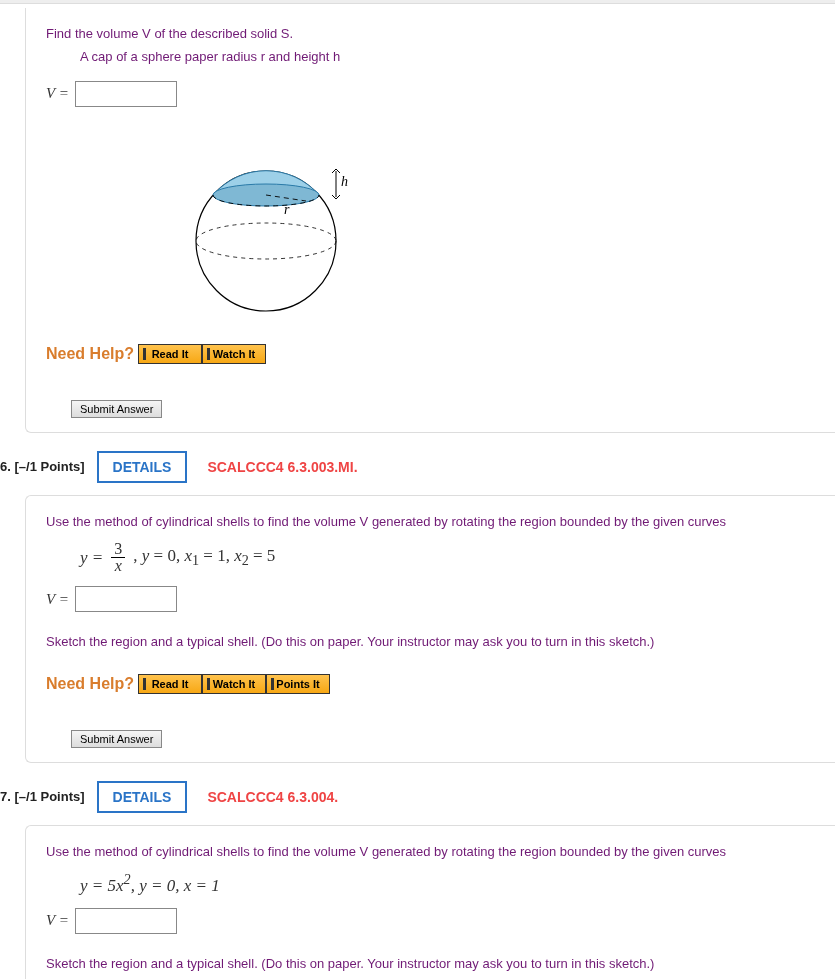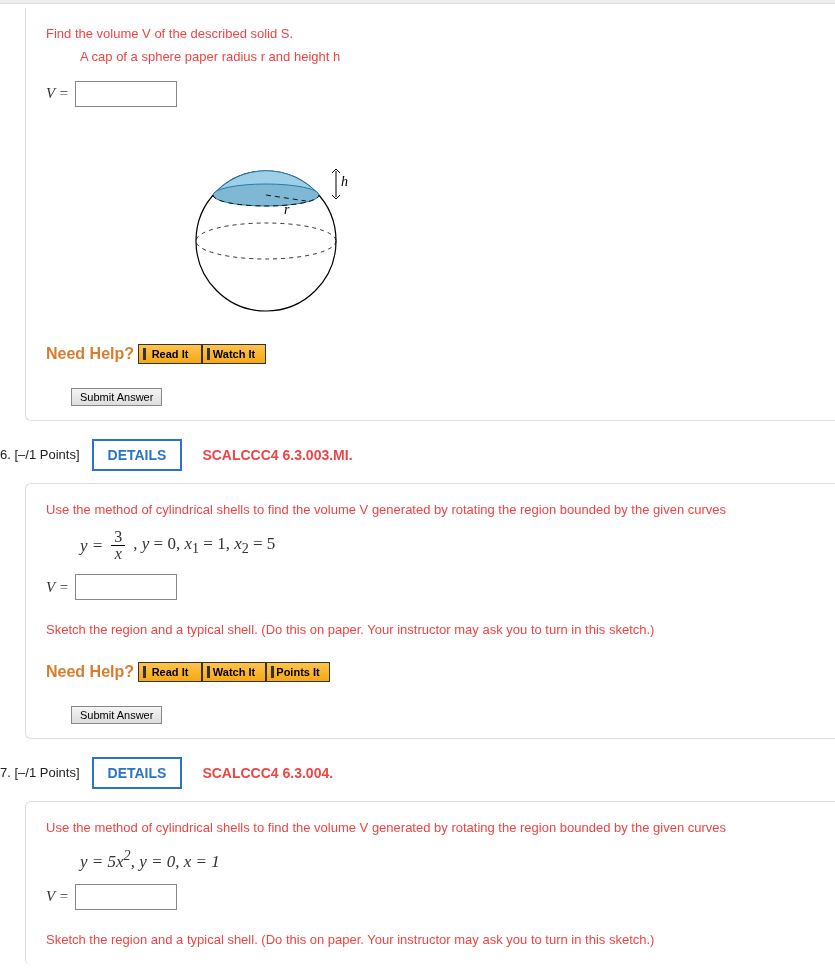--- a/index.html
+++ b/index.html
@@ -29,42 +29,42 @@
     border-left: 1px solid #ddd;
     border-radius: 6px 0 0 6px;
   }
   .section-header {
     display: flex;
     align-items: center;
     gap: 12px;
     margin: 18px 0 12px 0;
   }
   .qnum {
-    font-weight: normal;
+    font-weight: bold;
     color: #222;
     font-size: 13px;
   }
   .details-btn {
     border: 2px solid #2a74c7;
     color: #2a74c7;
     font-weight: bold;
     background: #fff;
     padding: 6px 14px;
     font-size: 14px;
     cursor: pointer;
     font-family: inherit;
   }
   .scalc {
     font-weight: bold;
     font-size: 14px;
     color: #ef4444;
     margin-left: 8px;
   }
   .prompt {
-    color: #ef4444;
+    color: #701a75;
     line-height: 1.8;
   }
   .indent { margin-left: 34px; }
   .input-row {
     display: flex;
     align-items: center;
     margin: 12px 0 14px 0;
   }
   .var-label {
     font-style: italic;
@@ -102,21 +102,21 @@
     font-family: inherit;
     position: relative;
   }
   .help-btn::before {
     content: "";
     position: absolute;
     left: 4px; top: 3px; bottom: 3px;
     width: 3px;
     background: #333;
   }
-  .submit-row { margin-top: 24px; padding-left: 25px; }
+  .submit-row { margin-top: 36px; padding-left: 25px; }
   .submit-btn {
     background: linear-gradient(#f5f5f5,#ddd);
     border: 1px solid #888;
     font-size: 11px;
     padding: 2px 8px;
     cursor: pointer;
     font-family: inherit;
   }
   .math {
     font-family: "Times New Roman", serif;

